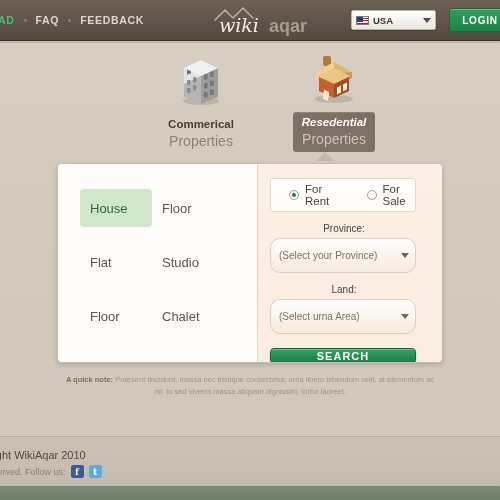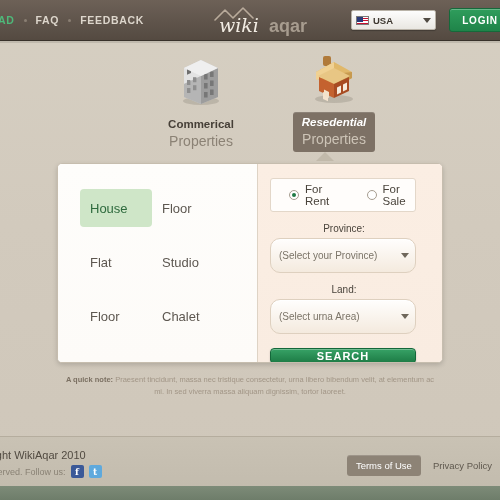--- a/index.html
+++ b/index.html
@@ -467,20 +467,16 @@
 
   <div class="footer">
     <div class="footer-left">
       <div class="copyright">opyright WikiAqar 2010</div>
       <div class="rights-row">
         <span class="rights">ts Reserved. Follow us:</span>
         <span class="social fb">f</span>
         <span class="social tw">t</span>
       </div>
     </div>
-    <div class="footer-right">
-      <span class="terms-btn">Terms of Use</span>
-      <span class="privacy">Privacy Policy</span>
-    </div>
   </div>
 
   <div class="bottom-strip"></div>
 </div>
 
 </body></html>

